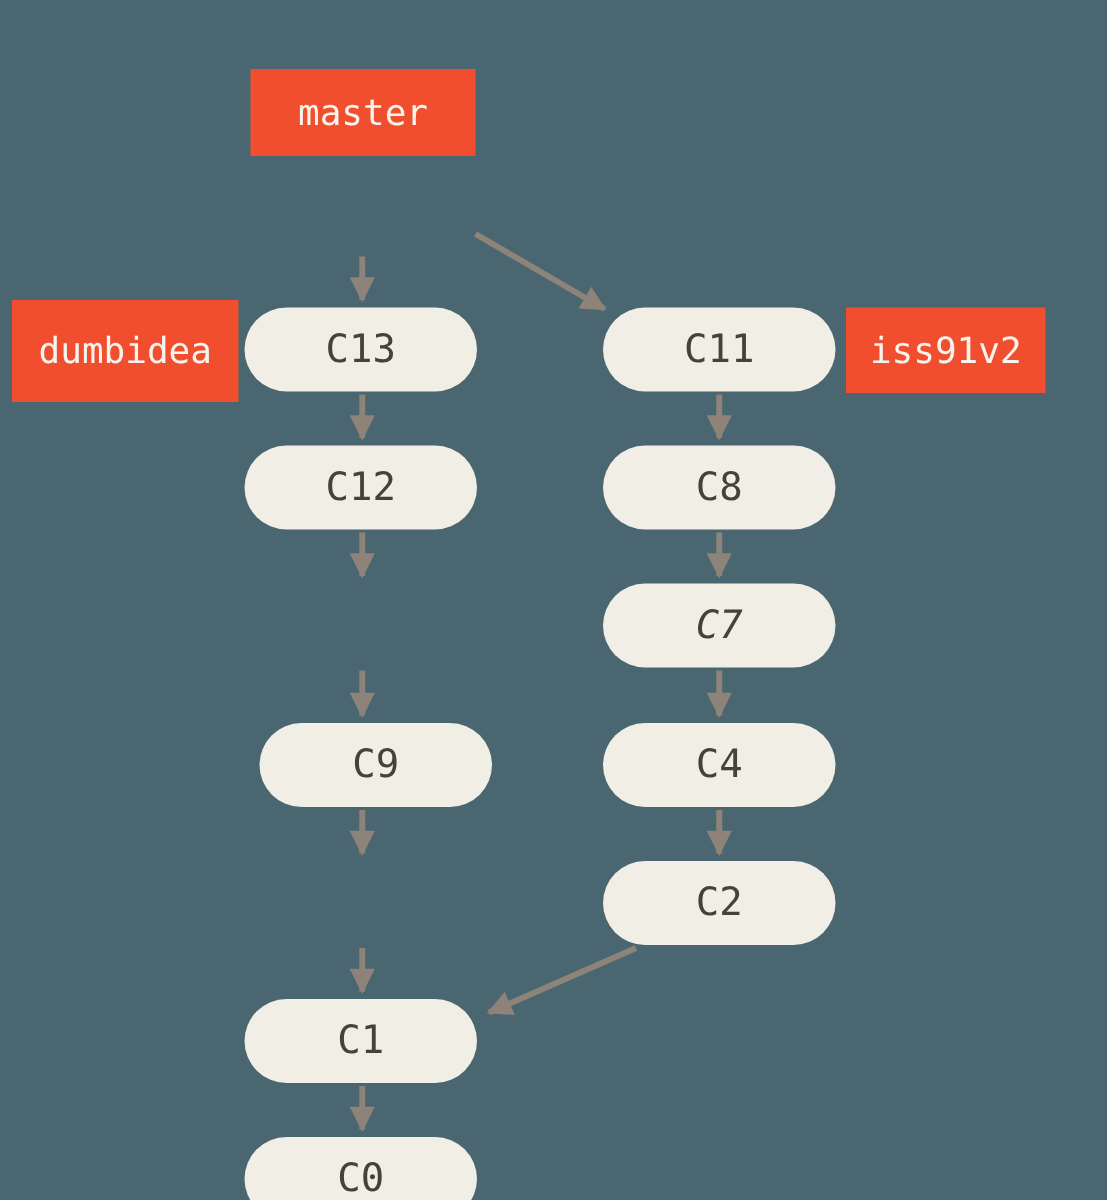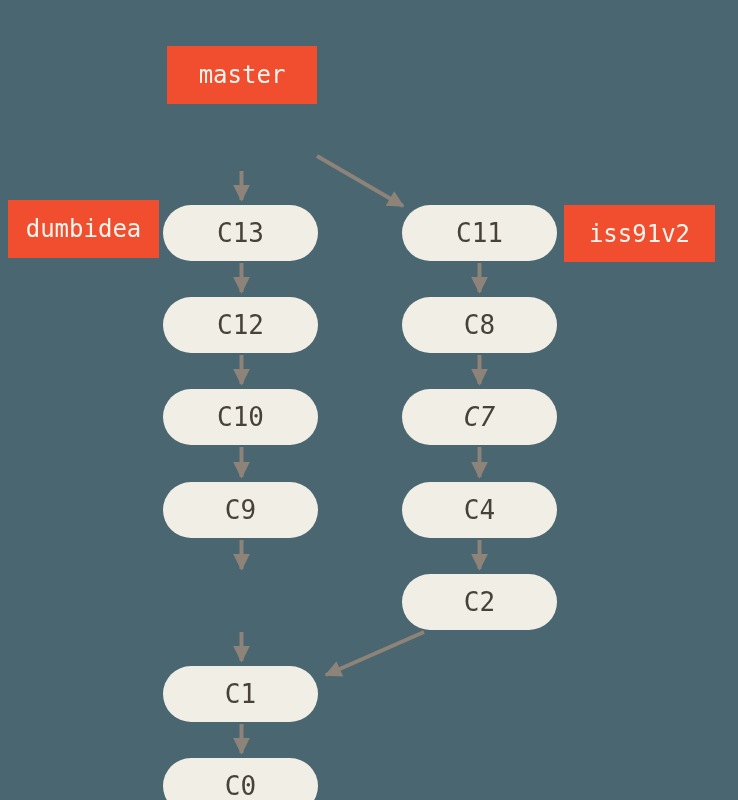--- a/index.html
+++ b/index.html
@@ -73,37 +73,34 @@
       <line x1="479.5" y1="500" x2="479.5" y2="529" marker-end="url(#arrowhead)"></line>
 
       <line x1="317" y1="116" x2="403" y2="166" marker-end="url(#arrowhead)"></line>
       <line x1="424" y1="592" x2="326" y2="635" marker-end="url(#arrowhead)"></line>
     </g>
   </svg>
 
   <div class="branch-label" style="left:167px; top:6px; width:150px; height:58px;">
     <span>master</span>
   </div>
-  <div class="branch-label" style="left:8px; top:160px; width:151px; height:58px;">
+  <div class="branch-label" style="left:8px; top:160px; width:151px; height:68px;">
     <span>dumbidea</span>
   </div>
-  <div class="branch-label" style="left:564px; top:165px; width:151px; height:57px;">
+  <div class="branch-label" style="left:564px; top:165px; width:133px; height:57px;">
     <span>iss91v2</span>
   </div>
 
   <div class="node" style="left:163px; top:165px;">
     <span>C13</span>
   </div>
   <div class="node" style="left:163px; top:257px;">
     <span>C12</span>
   </div>
-  <div class="node" style="left:163px; top:349px;">
-    <span>C10</span>
-  </div>
-  <div class="node" style="left:163px; top:442px;">
+  <div class="node" style="left:173px; top:442px;">
     <span>C9</span>
   </div>
   <div class="node" style="left:163px; top:626px;">
     <span>C1</span>
   </div>
   <div class="node" style="left:163px; top:718px;">
     <span>C0</span>
   </div>
 
   <div class="node" style="left:402px; top:165px;">

